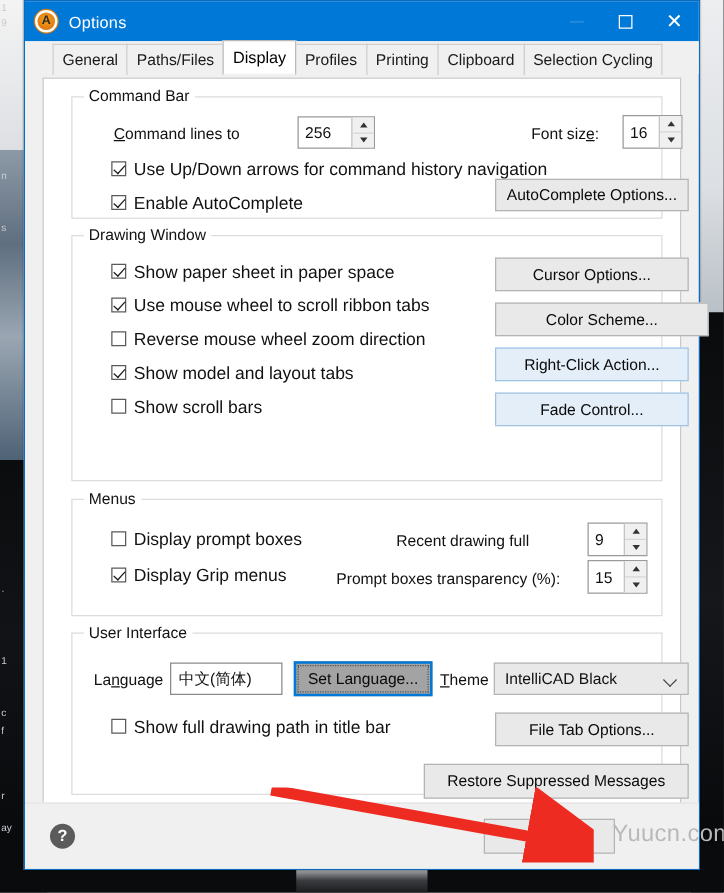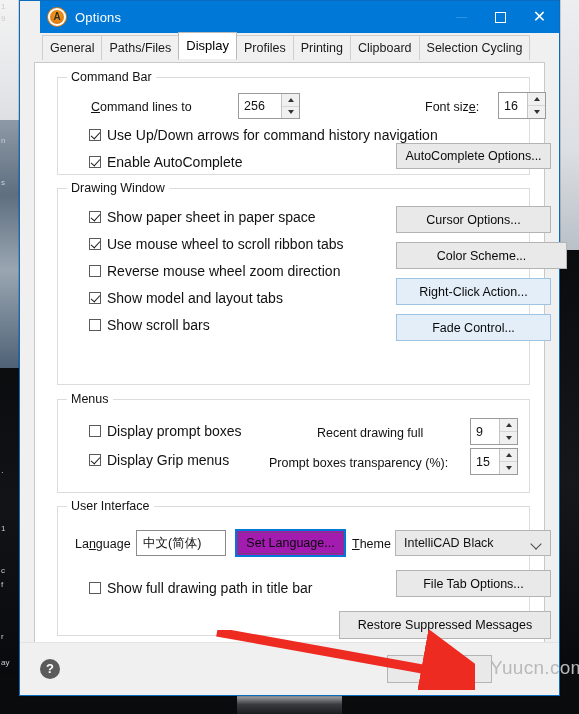--- a/index.html
+++ b/index.html
@@ -26,21 +26,21 @@
   #bg .tiny-strip{position:absolute;left:237px;bottom:0;width:105px;height:32px;
      background:linear-gradient(180deg,#2c2e31,#d9dadd 30%,#3a3c40 70%,#1b1c1e);}
   #bg .edge-txt{position:absolute;left:1px;font-size:8px;color:#c9ccd1;font-family:"Liberation Sans",sans-serif;}
 
   
   #dialog{
     position:absolute;left:19px;top:0;width:541px;height:696px;
     background:#f0f0f0;border:1px solid #0b6bbf;box-sizing:border-box;
     box-shadow:0 0 0 1px rgba(0,0,0,.15);
   }
-  #titlebar{height:32px;background:#0078d7;position:relative;display:flex;align-items:center;margin-left:20px;}
+  #titlebar{height:32px;background:#0078d7;position:relative;display:flex;align-items:center;}
   .appicon{width:18px;height:18px;margin-left:8px;border-radius:50%;
     background:#fdfdfd;position:relative;box-shadow:0 0 0 1px #d07a14;}
   .appicon::before{content:"";position:absolute;left:2px;top:2px;width:14px;height:14px;border-radius:50%;
     background:radial-gradient(circle at 50% 40%, #f6a11d 0%, #e07b10 70%, #c96a0a 100%);}
   .appicon::after{content:"A";position:absolute;left:0;top:0;width:18px;height:18px;
     font-size:10px;line-height:18px;text-align:center;color:#2b2b2b;font-weight:bold;}
   #titletext{color:#ffffff;font-size:13px;margin-left:9px;letter-spacing:.2px;}
   .wbtns{position:absolute;right:0;top:0;height:32px;display:flex;}
   .wbtn{width:39px;height:32px;display:flex;align-items:center;justify-content:center;color:#fff;}
   .wbtn.min{color:#2f94e0;}
@@ -75,21 +75,21 @@
   .cb.on .box::after{content:"";position:absolute;left:3px;top:0px;width:4px;height:8px;
      border:solid #1b1b1b;border-width:0 1.6px 1.6px 0;transform:rotate(42deg);}
   .cb .lbl{line-height:14px;white-space:nowrap;}
   .u{text-decoration:underline;}
 
   
   .btn{position:absolute;background:#e9e9e9;border:1px solid #b4b4b4;box-sizing:border-box;
      font-size:12.5px;color:#0a0a0a;display:flex;align-items:center;justify-content:center;
      font-family:"Liberation Sans",sans-serif;cursor:default;}
   .btn.hl{background:#e3eef8;border-color:#9fc4e3;}
-  .btn.focus{background:#a21caf;border:2px solid #0078d7;outline:1px dotted #555;outline-offset:-4px;}
+  .btn.focus{background:#a3a3a3;border:2px solid #0078d7;outline:1px dotted #555;outline-offset:-4px;}
 
   
   .spin{position:absolute;border:1px solid #9a9a9a;background:#fff;box-sizing:border-box;display:flex;}
   .spin .val{flex:1;font-size:12.5px;color:#111;padding-left:5px;display:flex;align-items:center;}
   .spin .arrows{width:17px;border-left:1px solid #c4c4c4;display:flex;flex-direction:column;background:#f0f0f0;}
   .spin .arrows div{flex:1;display:flex;align-items:center;justify-content:center;color:#333;font-size:7px;line-height:7px;}
   .spin .arrows div:first-child{border-bottom:1px solid #d6d6d6;}
   .tri-up{width:0;height:0;border-left:3.5px solid transparent;border-right:3.5px solid transparent;border-bottom:4px solid #333;}
   .tri-dn{width:0;height:0;border-left:3.5px solid transparent;border-right:3.5px solid transparent;border-top:4px solid #333;}
 
@@ -286,21 +286,21 @@
       <div class="row" style="left:17px;top:30px;">La<span class="u">n</span>guage</div>
       <div class="field" style="left:78px;top:23px;width:90px;height:26px;">中文(简体)</div>
       <div class="btn focus" style="left:177px;top:22px;width:111px;height:28px;">Set Language...</div>
 
       <div class="row" style="left:294px;top:30px;"><span class="u">T</span>heme</div>
       <div class="combo" style="left:337px;top:23px;width:156px;height:26px;">
         <span>IntelliCAD Black</span>
         <span class="chev"></span>
       </div>
 
-      <div class="cb" style="left:31px;top:74px;text-align:right;">
+      <div class="cb" style="left:31px;top:67px;text-align:right;">
         <span class="box"></span>
         <span class="lbl">Show full drawing path in title bar</span>
       </div>
 
       <div class="btn" style="left:338px;top:63px;width:155px;height:27px;">File Tab Options...</div>
       <div class="btn" style="left:281px;top:104px;width:212px;height:28px;">Restore Suppressed Messages</div>
     </div>
 
   </div>
 

